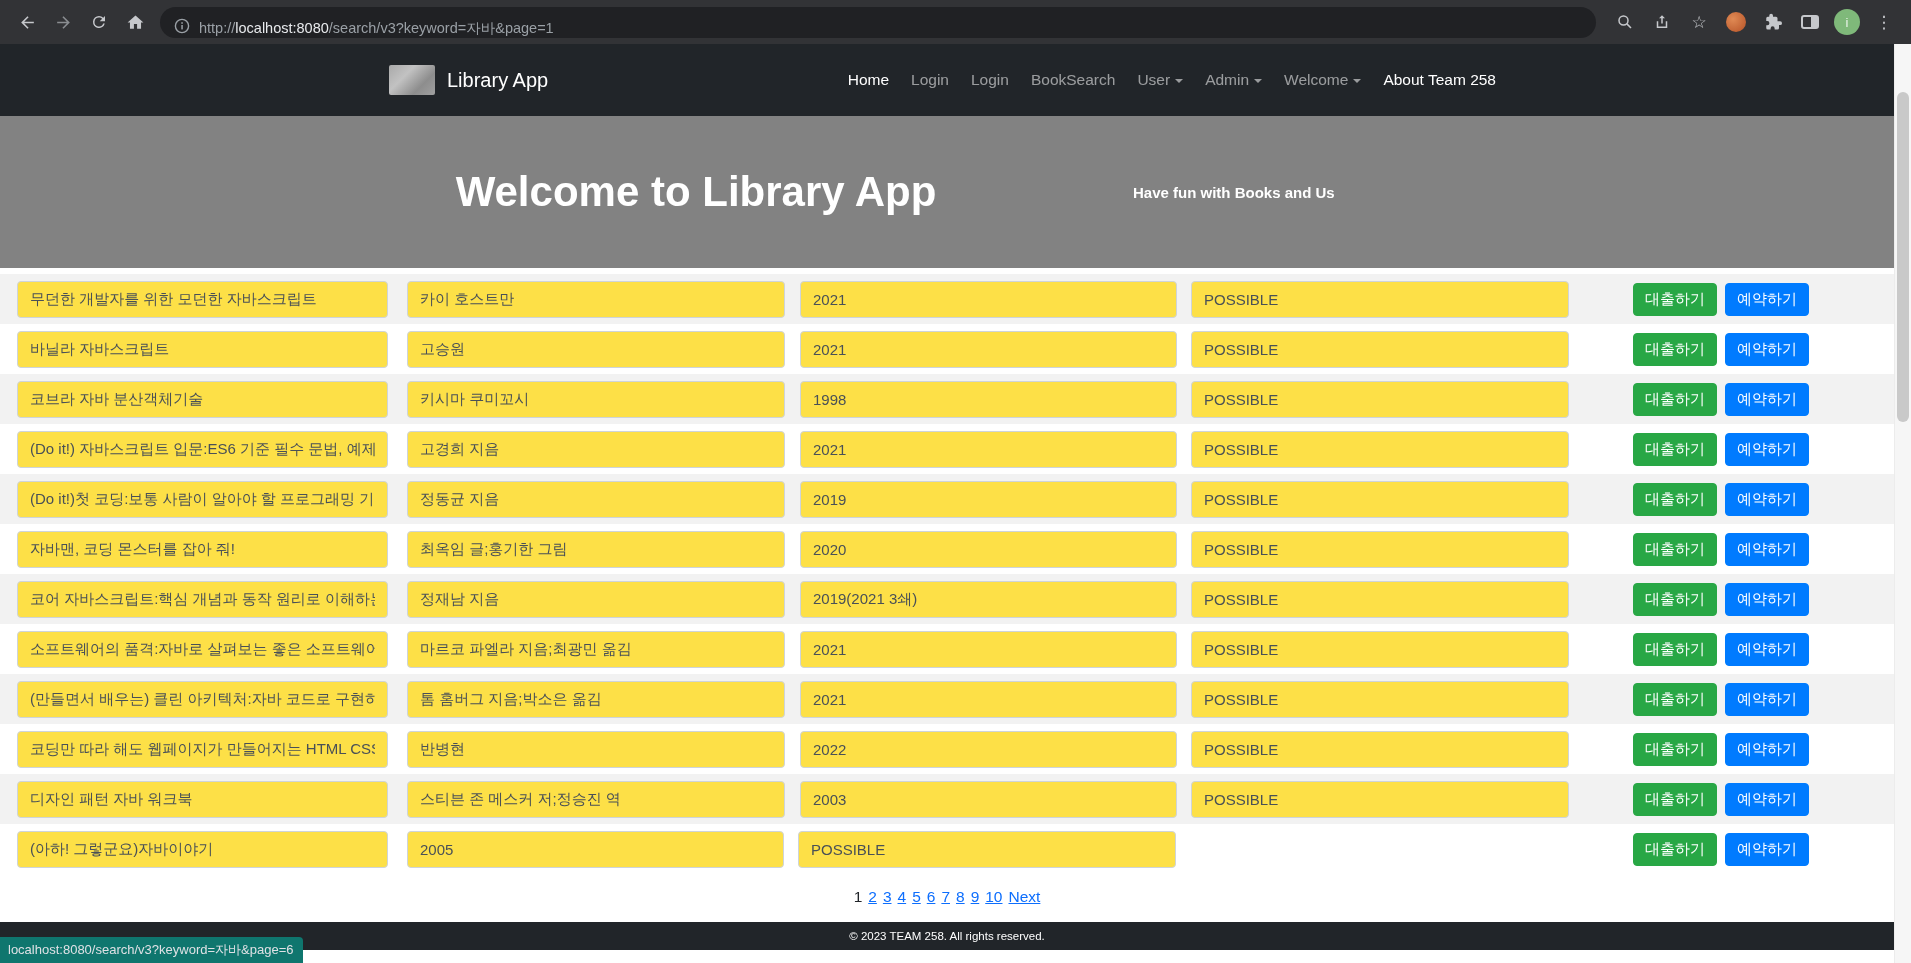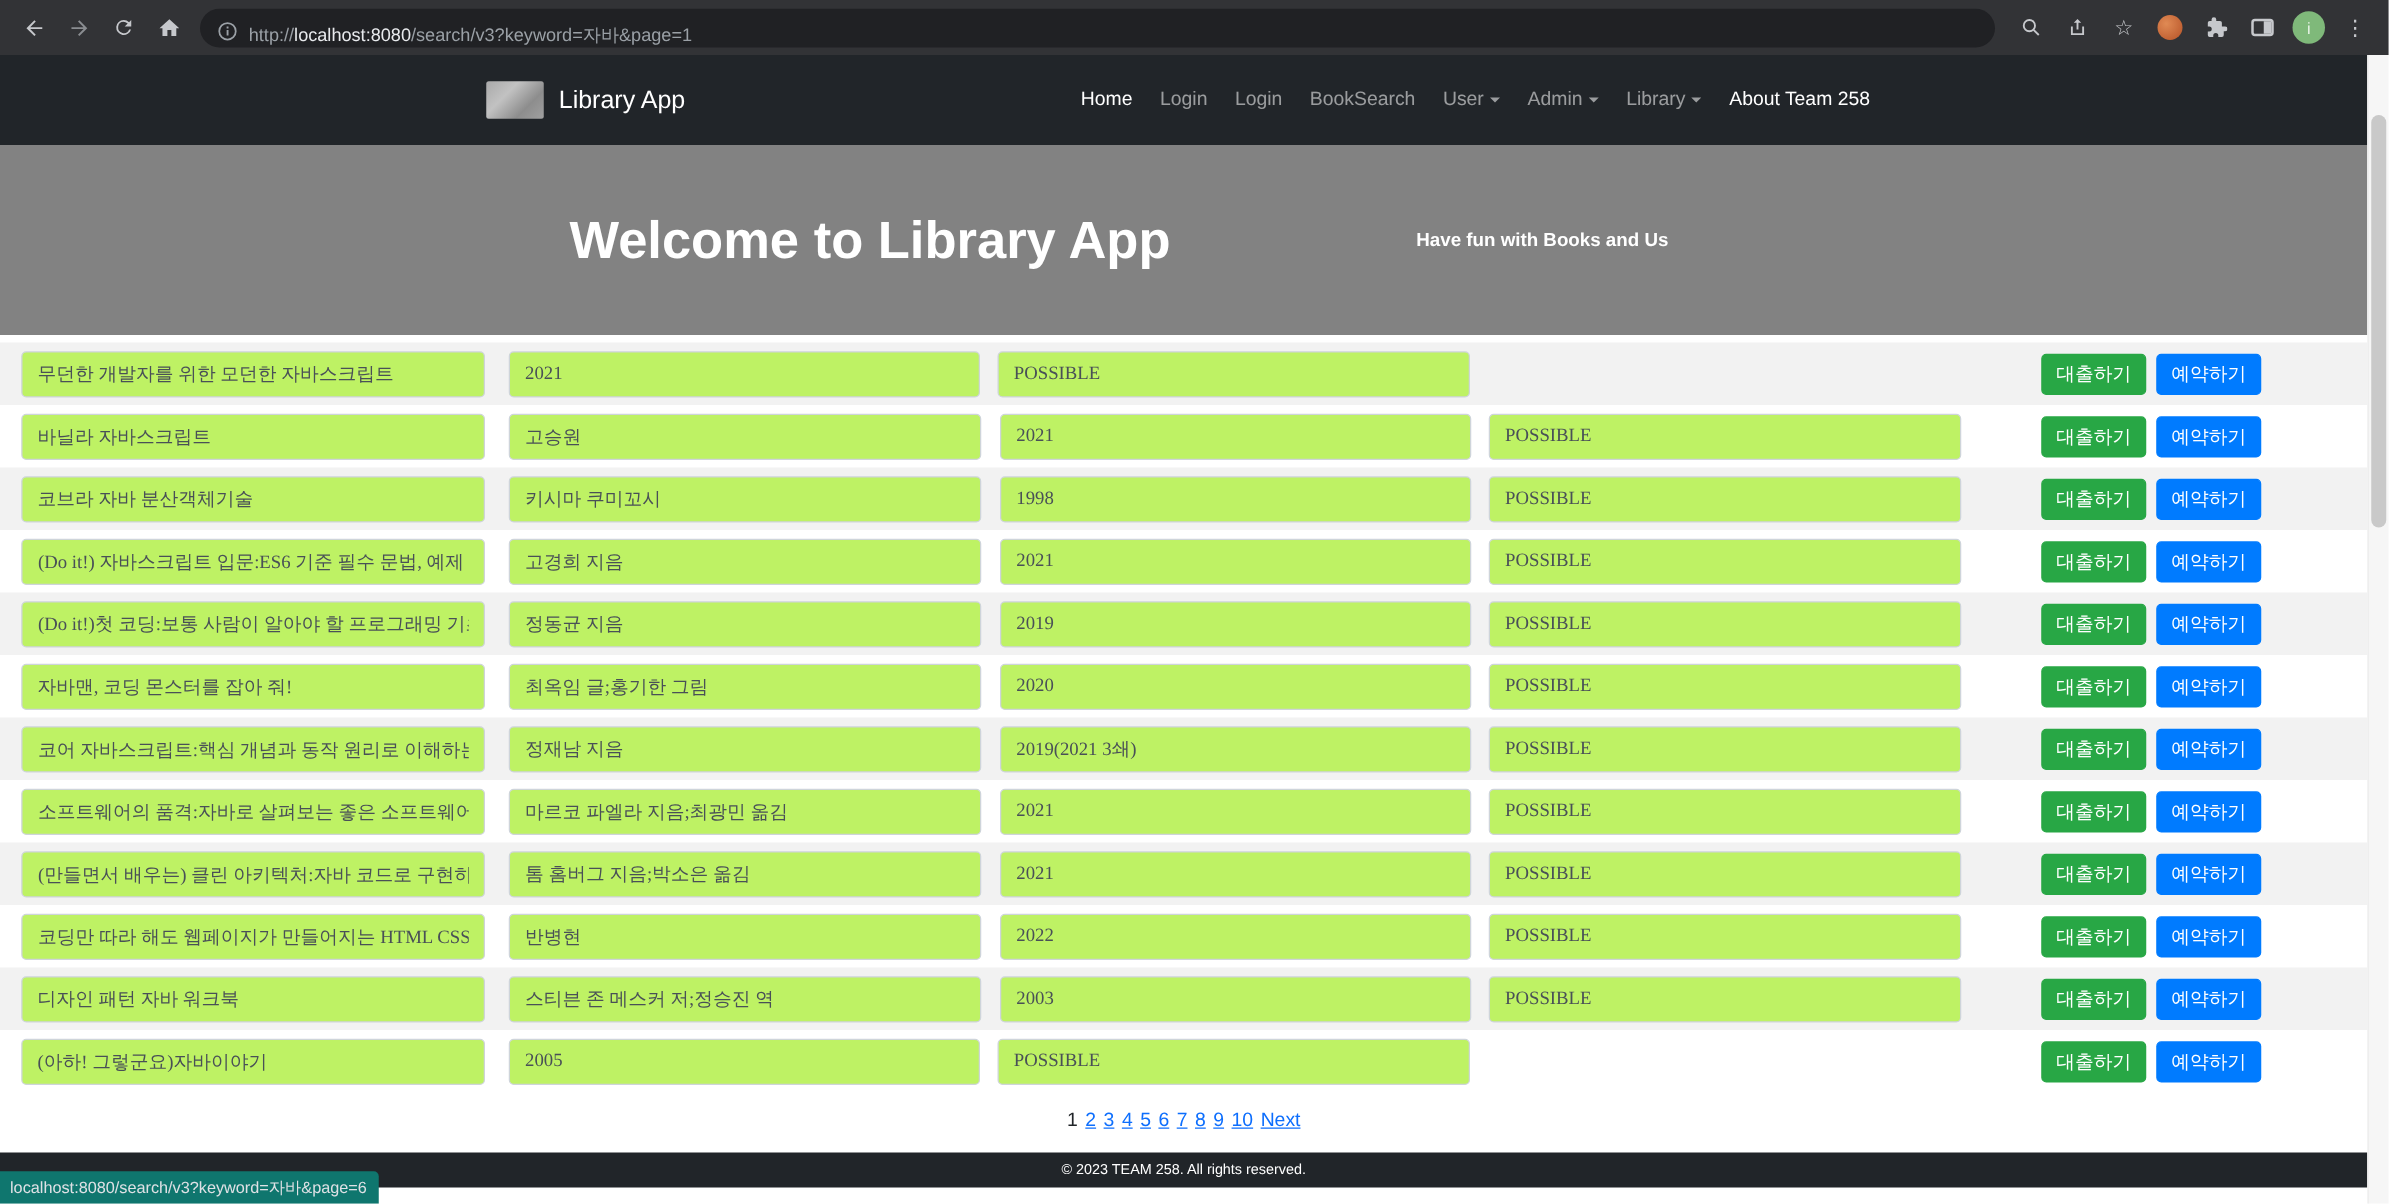--- a/index.html
+++ b/index.html
@@ -102,22 +102,22 @@
   }
 
   
   #book-list { padding-top:6px; }
   .book-row {
     display:flex; align-items:center; height:50px;
     padding:0 85px 0 17px;
   }
   .book-row:nth-child(odd) { background:#f2f2f2; }
   .field {
-    height:37px; background:#bef264; border:1px solid #ced4da; border-radius:4px;
-    padding:0 12px; font-size:15px; color:#495057; font-family:Liberation Serif, serif;
+    height:37px; background:#fde047; border:1px solid #ced4da; border-radius:4px;
+    padding:0 12px; font-size:15px; color:#495057; font-family:Liberation Sans, sans-serif;
     white-space:nowrap; overflow:hidden;
   }
   .field.f-title  { width:371px; margin-right:19px; }
   .field.f-author { width:378px; margin-right:15px; }
   .field.f-year   { width:377px; margin-right:14px; }
   .field.f-status { width:378px; }
   .actions { margin-left:auto; display:flex; gap:8px;align-items:center; }
   .btn {
     height:33px; padding:0 11px; border-radius:4px; font-size:15px;
     color:#fff; font-family:inherit; cursor:pointer; white-space:nowrap;
@@ -223,34 +223,35 @@
         <span class="brand-logo"></span>
         <span class="brand-text">Library App</span>
       </a>
       <div class="nav-links">
         <a class="nav-link active">Home</a>
         <a class="nav-link">Login</a>
         <a class="nav-link">Login</a>
         <a class="nav-link">BookSearch</a>
         <a class="nav-link"><span>User</span><span class="caret"></span></a>
         <a class="nav-link"><span>Admin</span><span class="caret"></span></a>
-        <a class="nav-link"><span>Library</span><span class="caret"></span></a>
+        <a class="nav-link"><span>Welcome</span><span class="caret"></span></a>
         <a class="nav-link active">About Team 258</a>
       </div>
     </div>
   </nav>
 
   <header id="hero">
     <div class="hero-title">Welcome to Library App</div>
     <div class="hero-subtitle">Have fun with Books and Us</div>
   </header>
 
   <main id="book-list">
       <div class="book-row">
     <input class="field f-title" readonly="" value="무던한 개발자를 위한 모던한 자바스크립트" style="">
+    <input class="field f-author" readonly="" value="카이 호스트만" style="">
     <input class="field f-year" readonly="" value="2021" style="">
     <input class="field f-status" readonly="" value="POSSIBLE" style="">
     <div class="actions">
       <button class="btn btn-borrow">대출하기</button>
       <button class="btn btn-reserve">예약하기</button>
     </div>
   </div>
       <div class="book-row">
     <input class="field f-title" readonly="" value="바닐라 자바스크립트" style="">
     <input class="field f-author" readonly="" value="고승원" style="">

